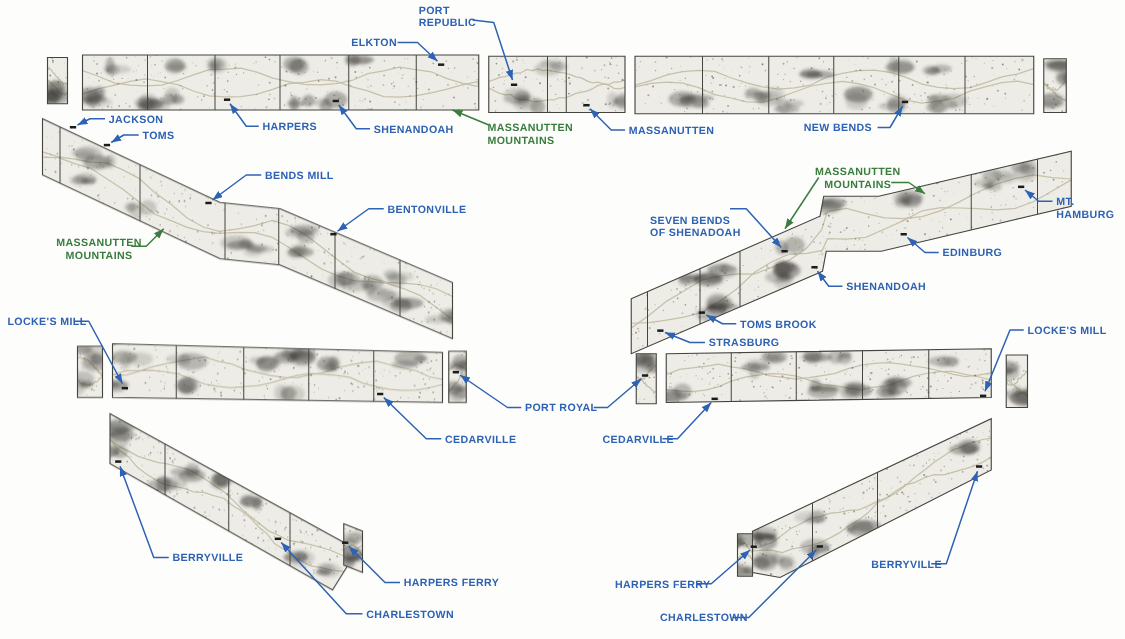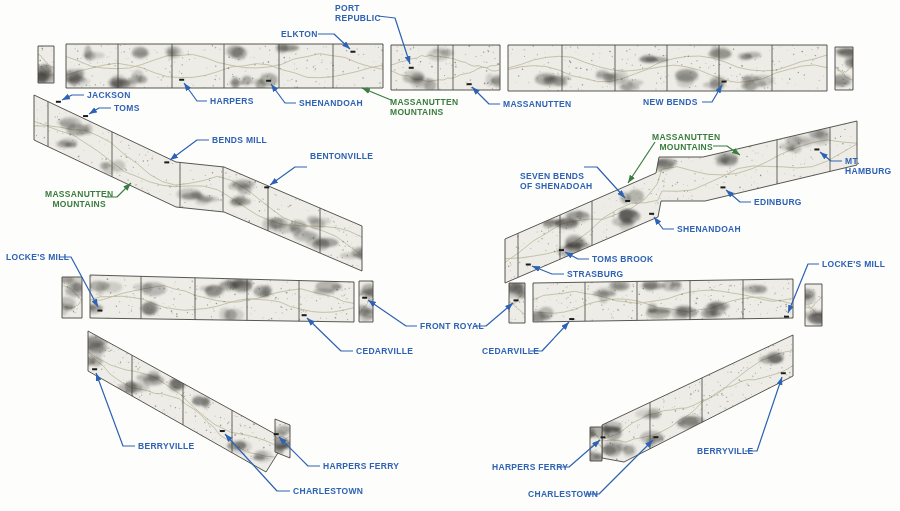--- a/index.html
+++ b/index.html
@@ -2775,34 +2775,34 @@
   <div class="lbl" style="left:281px;top:30px">ELKTON</div>
   <div class="lbl" style="left:87px;top:91px">JACKSON</div>
   <div class="lbl" style="left:114px;top:104px">TOMS</div>
   <div class="lbl" style="left:210px;top:97px">HARPERS</div>
   <div class="lbl" style="left:299px;top:99px">SHENANDOAH</div>
   <div class="lbl green" style="left:390px;top:98px">MASSANUTTEN
 MOUNTAINS</div>
   <div class="lbl" style="left:503px;top:100px">MASSANUTTEN</div>
   <div class="lbl" style="left:643px;top:98px">NEW BENDS</div>
   <div class="lbl" style="left:212px;top:136px">BENDS MILL</div>
-  <div class="lbl" style="left:310px;top:152px">BENTONVILLE</div>
+  <div class="lbl" style="left:310px;top:163px">BENTONVILLE</div>
   <div class="lbl green center" style="left:45px;top:190px">MASSANUTTEN
 MOUNTAINS</div>
   <div class="lbl" style="left:520px;top:172px">SEVEN BENDS
 OF SHENADOAH</div>
   <div class="lbl green center" style="left:652px;top:133px">MASSANUTTEN
 MOUNTAINS</div>
   <div class="lbl" style="left:845px;top:157px">MT. HAMBURG</div>
   <div class="lbl" style="left:754px;top:198px">EDINBURG</div>
   <div class="lbl" style="left:677px;top:225px">SHENANDOAH</div>
   <div class="lbl" style="left:592px;top:255px">TOMS BROOK</div>
   <div class="lbl" style="left:567px;top:270px">STRASBURG</div>
   <div class="lbl" style="left:6px;top:253px">LOCKE'S MILL</div>
-  <div class="lbl" style="left:420px;top:322px">FRONT ROYAL</div>
+  <div class="lbl" style="left:420px;top:322px">PORT ROYAL</div>
   <div class="lbl" style="left:356px;top:347px">CEDARVILLE</div>
   <div class="lbl" style="left:482px;top:347px">CEDARVILLE</div>
   <div class="lbl" style="left:822px;top:260px">LOCKE'S MILL</div>
   <div class="lbl" style="left:138px;top:442px">BERRYVILLE</div>
   <div class="lbl" style="left:323px;top:462px">HARPERS FERRY</div>
   <div class="lbl" style="left:293px;top:487px">CHARLESTOWN</div>
   <div class="lbl" style="left:492px;top:463px">HARPERS FERRY</div>
   <div class="lbl" style="left:528px;top:490px">CHARLESTOWN</div>
   <div class="lbl" style="left:697px;top:447px">BERRYVILLE</div>
 </div>

